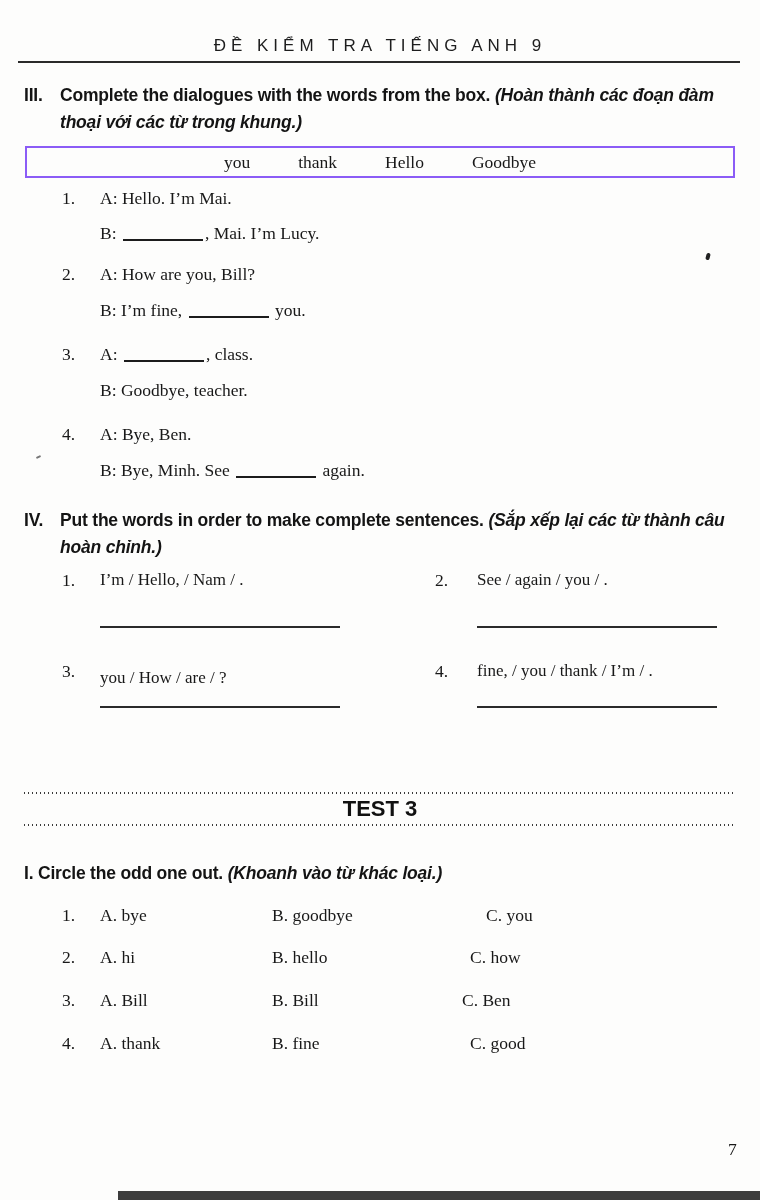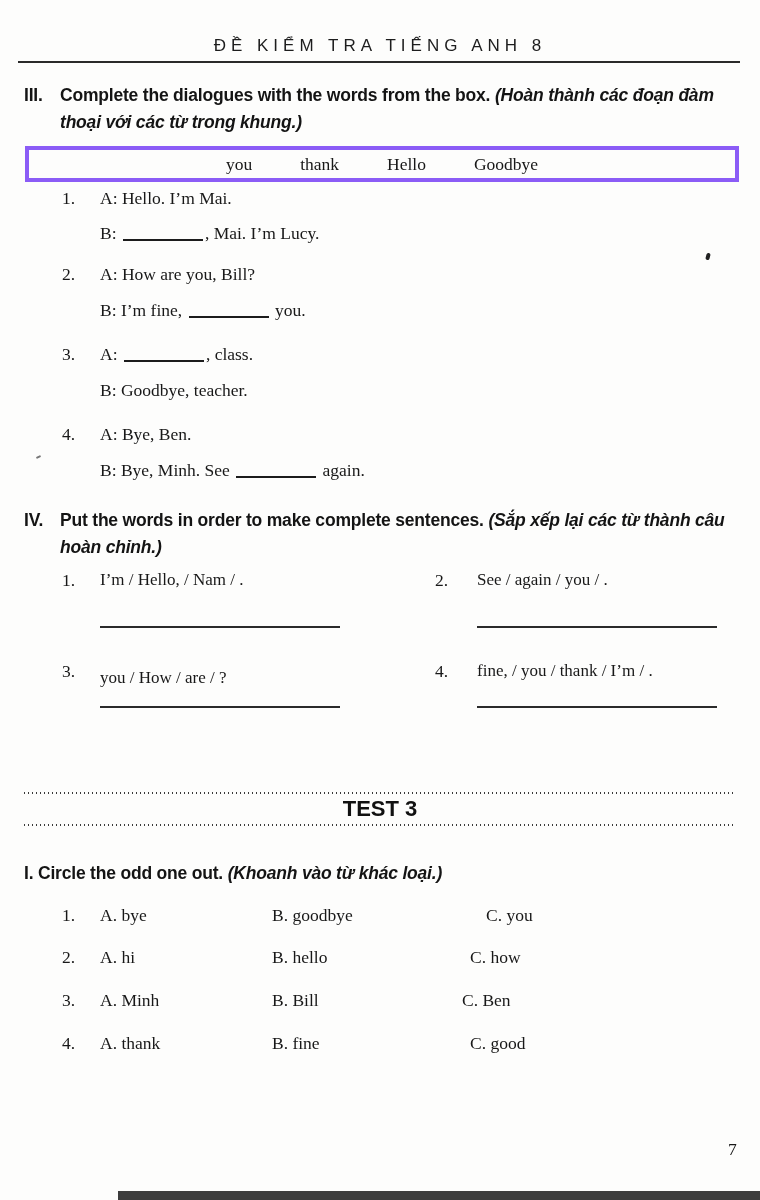--- a/index.html
+++ b/index.html
@@ -20,21 +20,21 @@
     position:absolute;left:24px;width:716px;
     font-family:"Liberation Sans", sans-serif;font-weight:700;
     font-stretch:condensed;font-size:17.5px;line-height:27px;
     letter-spacing:-0.2px;color:#141414;display:flex;
   }
   .sec-head .num{flex:0 0 36px;}
   .sec-head .vi{font-style:italic;}
   
   .word-box{
     position:absolute;top:146px;left:25px;width:706px;height:28px;
-    border:4px solid #8b5cf6;display:flex;align-items:center;
+    border:2px solid #8b5cf6;display:flex;align-items:center;
     justify-content:center;gap:48px;font-size:17.5px;
   }
   
   .line{position:absolute;left:62px;font-size:17.5px;white-space:pre;}
   .line .n{display:inline-block;width:38px;}
   .blank{
     display:inline-block;width:80px;height:12px;margin:0 2px;
     border-bottom:2px solid #1c1c1c;vertical-align:-2px;
   }
   
@@ -57,21 +57,21 @@
   .page-num{position:absolute;top:1139px;left:728px;font-size:17.5px;}
   .edge-bar{position:absolute;top:1191px;left:118px;width:642px;height:9px;background:#3d3d3d;}
   .speck1{position:absolute;top:253px;left:706px;width:4px;height:7px;background:#222;border-radius:2px;transform:rotate(15deg);}
   .speck2{position:absolute;top:456px;left:36px;width:5px;height:2px;background:#777;border-radius:1px;transform:rotate(-25deg);}
 </style>
 </head>
 <body>
 
 <div class="page">
 
-  <div class="hdr-title">ĐỀ KIỂM TRA TIẾNG ANH 8</div>
+  <div class="hdr-title">ĐỀ KIỂM TRA TIẾNG ANH 9</div>
   <div class="hdr-rule"></div>
 
   <div class="sec-head" style="top:82px;">
     <span class="num">III.</span>
     <span><span>Complete the dialogues with the words from the box. </span><span class="vi">(Hoàn thành các đoạn đàm thoại với các từ trong khung.)</span></span>
   </div>
 
   <div class="word-box">
     <span>you</span>
     <span>thank</span>
@@ -122,21 +122,21 @@
   <span class="cell" style="top:905px;left:100px;">A. bye</span>
   <span class="cell" style="top:905px;left:272px;">B. goodbye</span>
   <span class="cell" style="top:905px;left:486px;">C. you</span>
 
   <span class="cell" style="top:947px;left:62px;">2.</span>
   <span class="cell" style="top:947px;left:100px;">A. hi</span>
   <span class="cell" style="top:947px;left:272px;">B. hello</span>
   <span class="cell" style="top:947px;left:470px;">C. how</span>
 
   <span class="cell" style="top:990px;left:62px;">3.</span>
-  <span class="cell" style="top:990px;left:100px;">A. Minh</span>
+  <span class="cell" style="top:990px;left:100px;">A. Bill</span>
   <span class="cell" style="top:990px;left:272px;">B. Bill</span>
   <span class="cell" style="top:990px;left:462px;">C. Ben</span>
 
   <span class="cell" style="top:1033px;left:62px;">4.</span>
   <span class="cell" style="top:1033px;left:100px;">A. thank</span>
   <span class="cell" style="top:1033px;left:272px;">B. fine</span>
   <span class="cell" style="top:1033px;left:470px;">C. good</span>
 
   <span class="page-num">7</span>
   <div class="edge-bar"></div>

